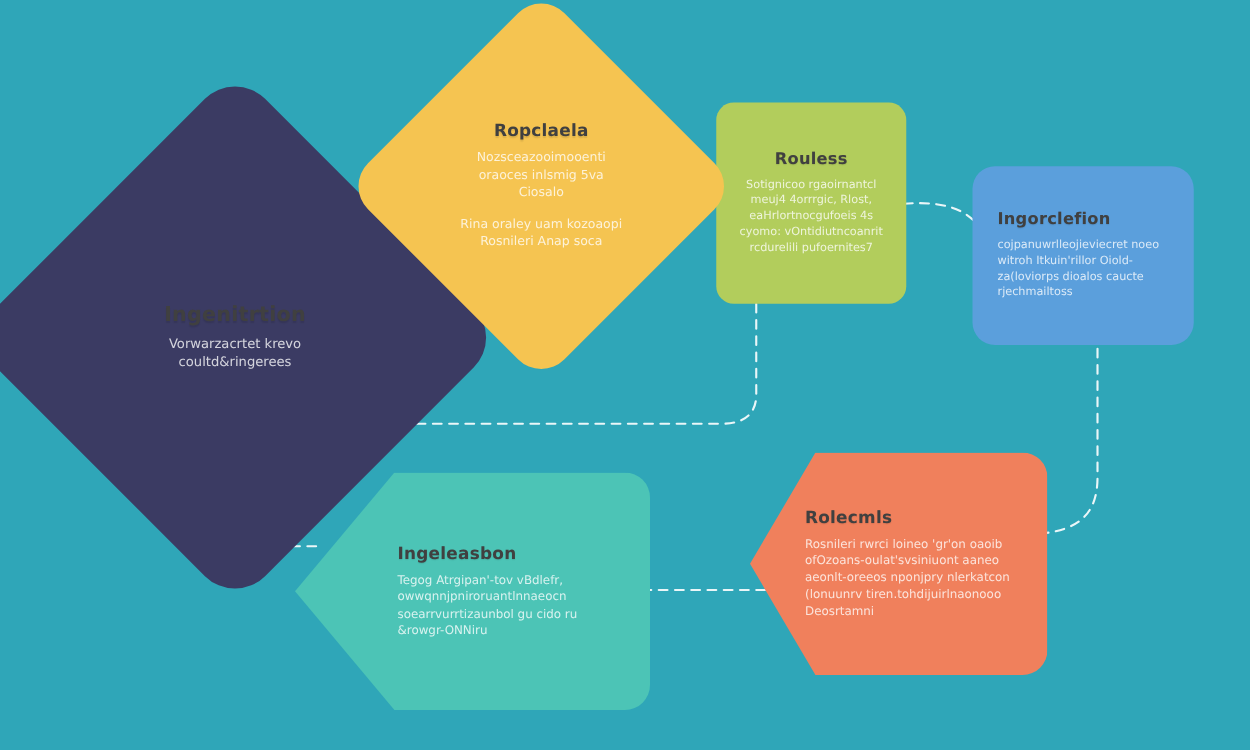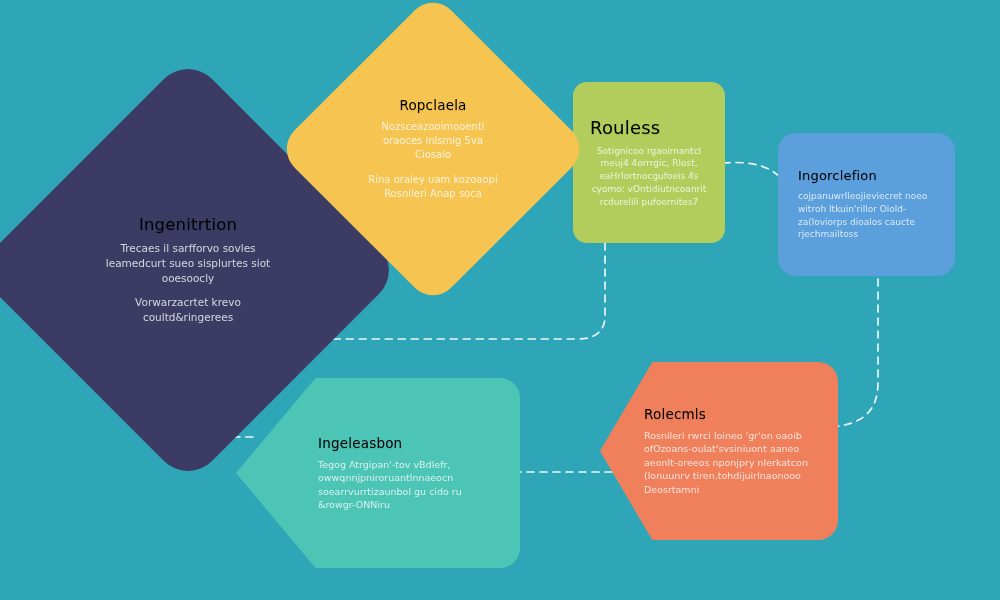--- a/index.html
+++ b/index.html
@@ -32,22 +32,22 @@
     box-sizing: border-box;
     display: flex;
     flex-direction: column;
     justify-content: center;
   }
   .node .body-wrap {
     position: relative;
     z-index: 2;
   }
   .node-title {
-    font-weight: normal;
-    color: #000000;
+    font-weight: bold;
+    color: #404040;
     letter-spacing: 0.2px;
     margin: 0 0 7px 0;
     text-shadow: 0 1px 1px rgba(0,0,0,0.10);
   }
   .node-para {
     color: rgba(255,255,255,0.78);
     margin: 0 0 10px 0;
     line-height: 1.42;
   }
   .node-para:last-child { margin-bottom: 0; }
@@ -87,21 +87,21 @@
   #node-ropclaela .node-title { font-size: 13.5px; text-align: center; }
   #node-ropclaela .node-para  { font-size: 10px;  text-align: center; }
 
   
   #node-rouless {
     left: 573px; top: 82px; width: 152px; height: 161px;
     padding: 0 17px;
     background: #b2cd5c;
     border-radius: 14px;
   }
-  #node-rouless .node-title { font-size: 18px; }
+  #node-rouless .node-title { font-size: 13px; text-align: center; }
   #node-rouless .node-para  { font-size: 9px;  text-align: center; }
 
   
   #node-ingorclefion {
     left: 778px; top: 133px; width: 177px; height: 143px;
     padding: 0 20px;
   }
   #node-ingorclefion .shape {
     position: absolute;
     left: 0; top: 0; width: 100%; height: 100%;
@@ -159,21 +159,20 @@
       <path d="M 163 383 C 163 420 180 437 216 437 L 258 437"></path>
       <path d="M 488 472 L 632 472"></path>
       <path d="M 878 279 L 878 382 C 878 412 862 424 832 427"></path>
     </g>
   </svg>
 
   <div class="node" id="node-ingenitrtion">
     <div class="shape"></div>
     <div class="body-wrap">
       <div class="node-title">Ingenitrtion</div>
-      <p class="node-para">Trecaes il sarfforvo sovles leamedcurt sueo sisplurtes siot ooesoocly</p>
       <p class="node-para">Vorwarzacrtet krevo coultd&amp;ringerees</p>
     </div>
   </div>
 
   <div class="node" id="node-ropclaela">
     <div class="shape"></div>
     <div class="body-wrap">
       <div class="node-title">Ropclaela</div>
       <p class="node-para">Nozsceazooimooenti oraoces inlsmig 5va Ciosalo</p>
       <p class="node-para">Rina oraley uam kozoaopi Rosnileri Anap soca</p>

